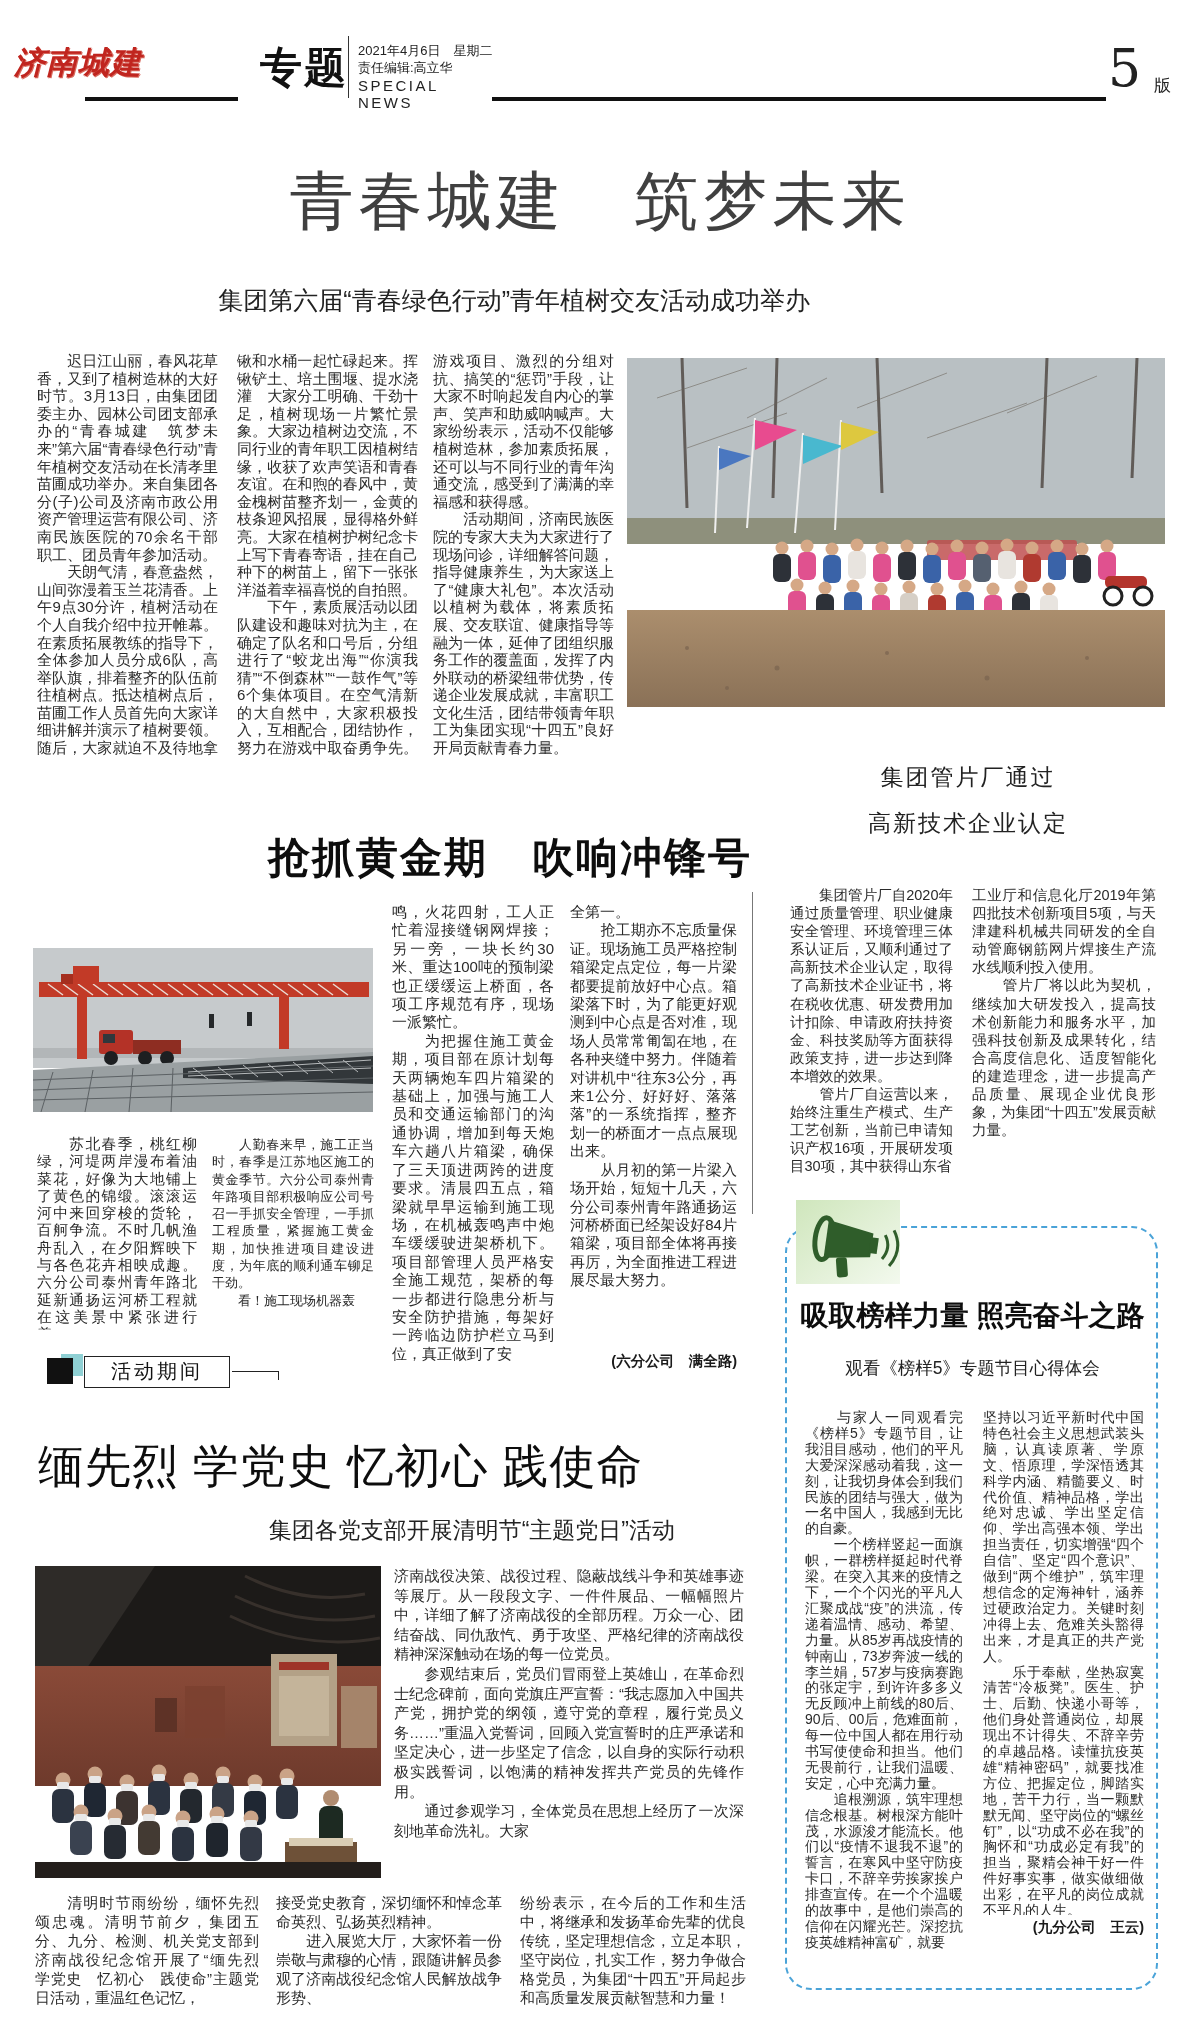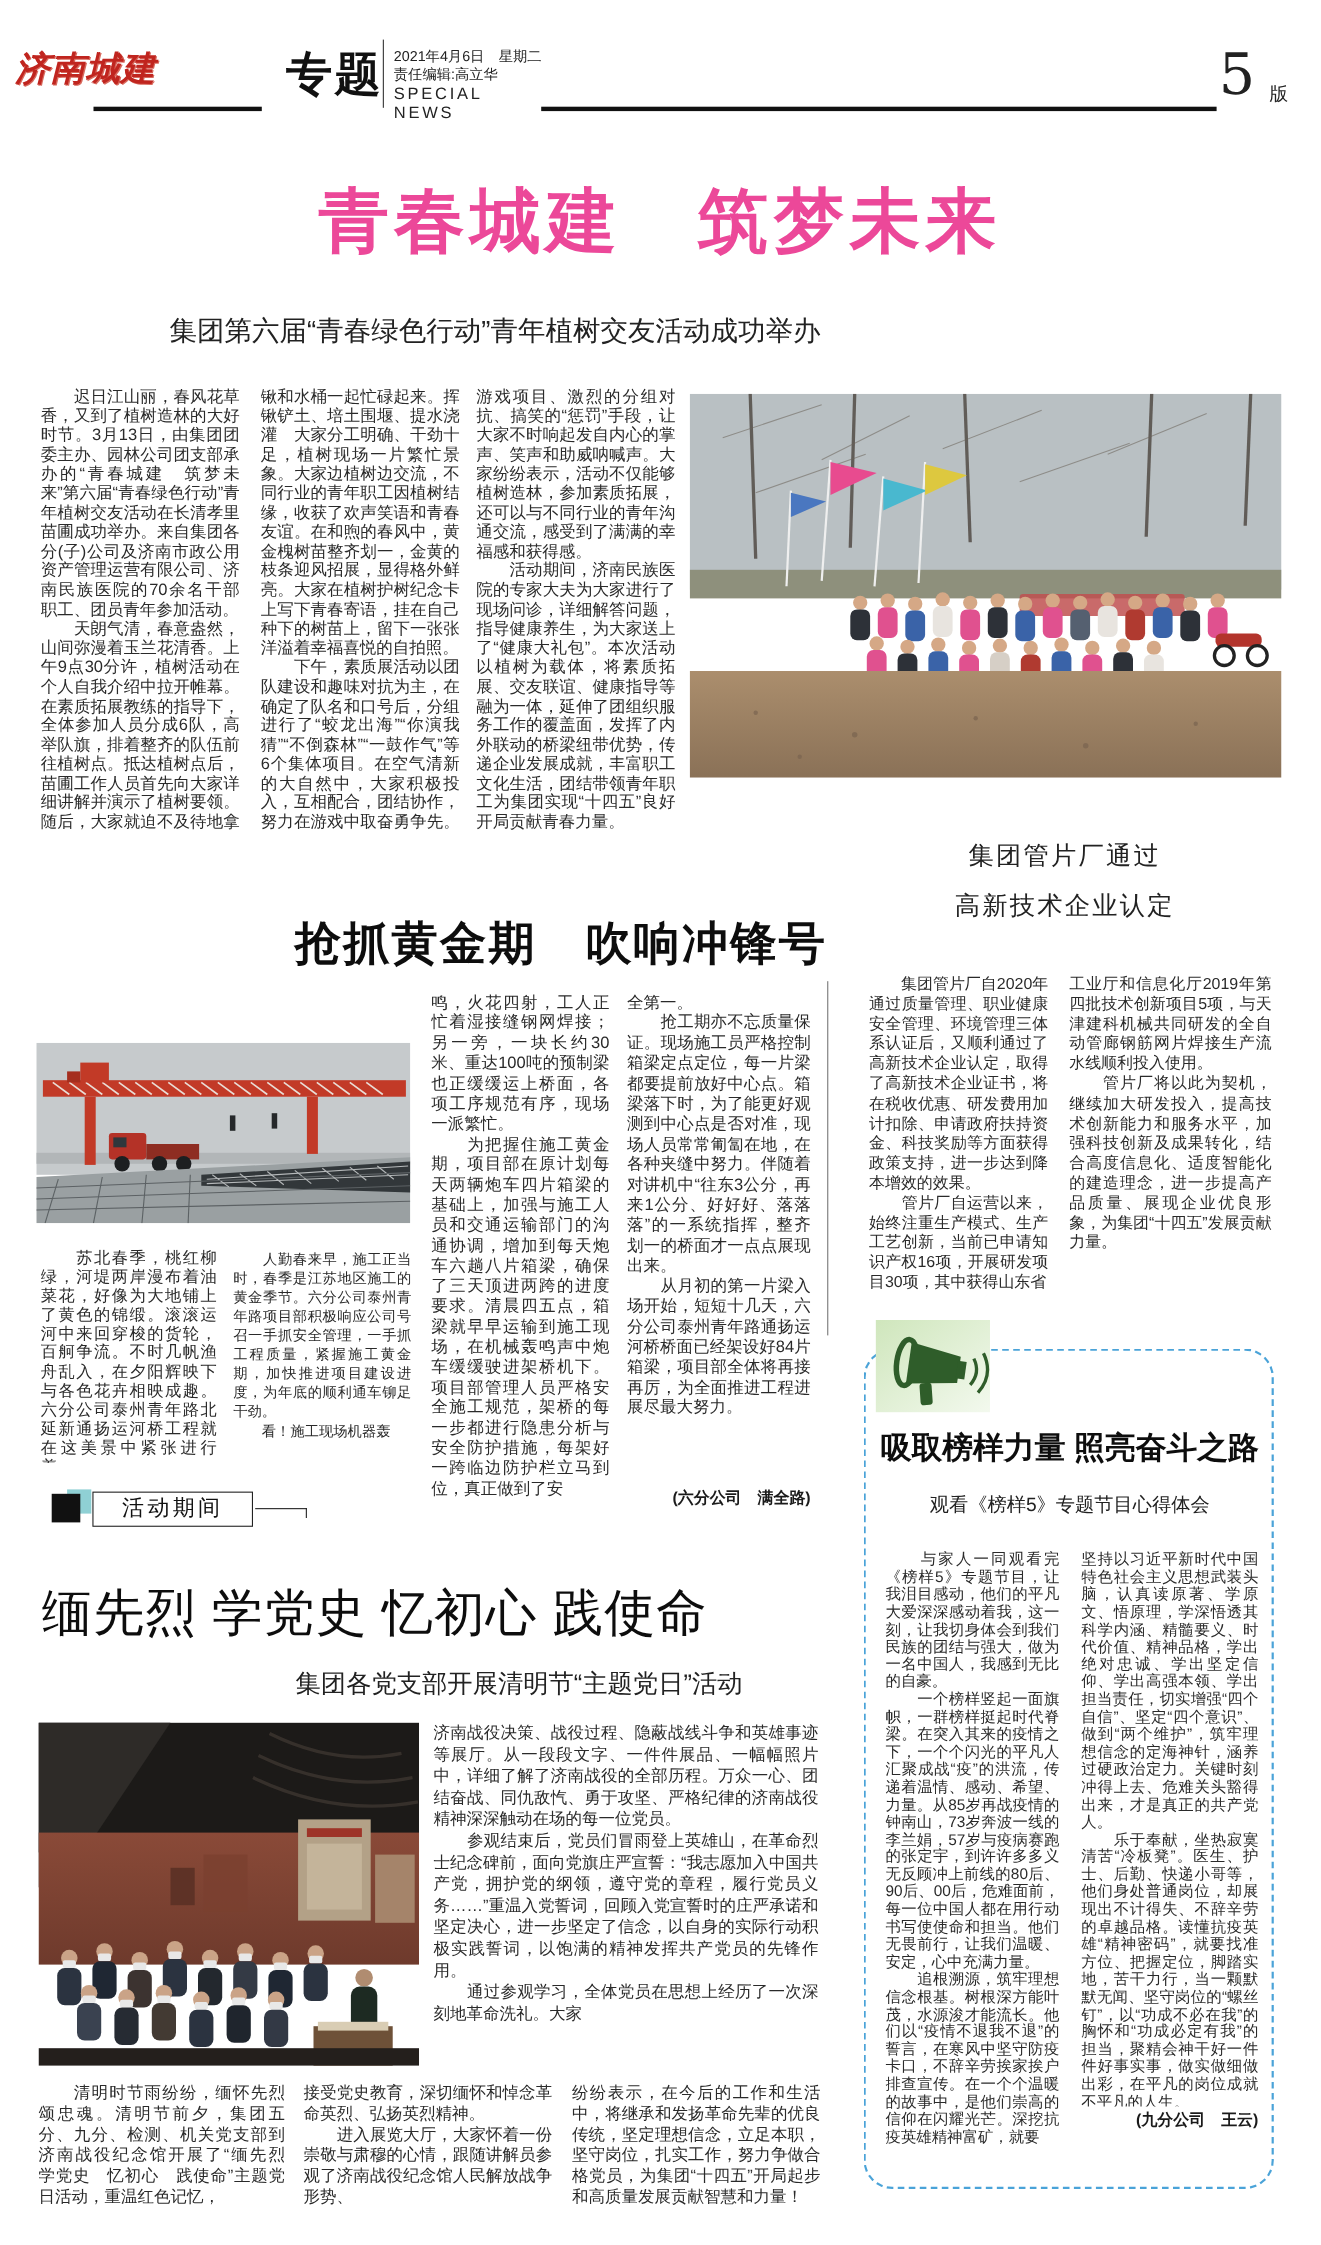--- a/index.html
+++ b/index.html
@@ -14,23 +14,23 @@
   
   #logo{left:14px;top:30px;width:130px;height:66px;color:#c0251f;font-weight:bold;font-style:italic;
         font-size:31px;letter-spacing:1px;line-height:66px;text-shadow:1px 1px 0 #d86a5e;}
   #zhuanti{left:260px;top:40px;font-size:42px;font-weight:bold;letter-spacing:2px;color:#111;}
   #hdr-divider{left:348px;top:36px;width:1px;height:62px;background:#333;}
   #dateblk{left:358px;top:42px;width:140px;font-size:13px;line-height:17px;color:#222;text-align:left;}
   .rule{position:absolute;height:4px;background:#111;top:97px;}
   #pagenum5{left:1108px;top:38px;font-family:"DejaVu Serif","Liberation Serif",serif;font-size:52px;color:#222;}
   #pagenum-ban{left:1154px;top:74px;font-size:17px;color:#222;}
   
-  #h1-main{left:150px;top:158px;width:900px;text-align:center;font-size:64px;font-weight:bold;
-           letter-spacing:5px;color:#ec4899;}
-  #h1-sub{left:90px;top:284px;width:720px;text-align:center;font-size:25px;color:#222;}
+  #h1-main{left:150px;top:158px;width:900px;text-align:center;font-size:64px;font-weight:normal;
+           letter-spacing:5px;color:#404040;}
+  #h1-sub{left:90px;top:284px;width:720px;text-align:right;font-size:25px;color:#222;}
   
   .gp-title{width:370px;text-align:center;font-size:23px;color:#222;letter-spacing:2px;}
   
   #h2-main{left:220px;top:830px;width:580px;text-align:center;font-size:42px;font-weight:bold;
            letter-spacing:2px;color:#0d0d0d;}
   .attr{font-weight:bold;text-align:right;font-size:14.5px;}
   .vline{position:absolute;width:1px;background:#777;}
   
   #bbox{left:785px;top:1226px;width:373px;height:764px;border:2px dashed #4aa3d8;border-radius:26px;box-sizing:border-box;}
   #bbox-title{left:800px;top:1297px;width:345px;text-align:center;font-size:28px;font-weight:bold;color:#0d0d0d;}

